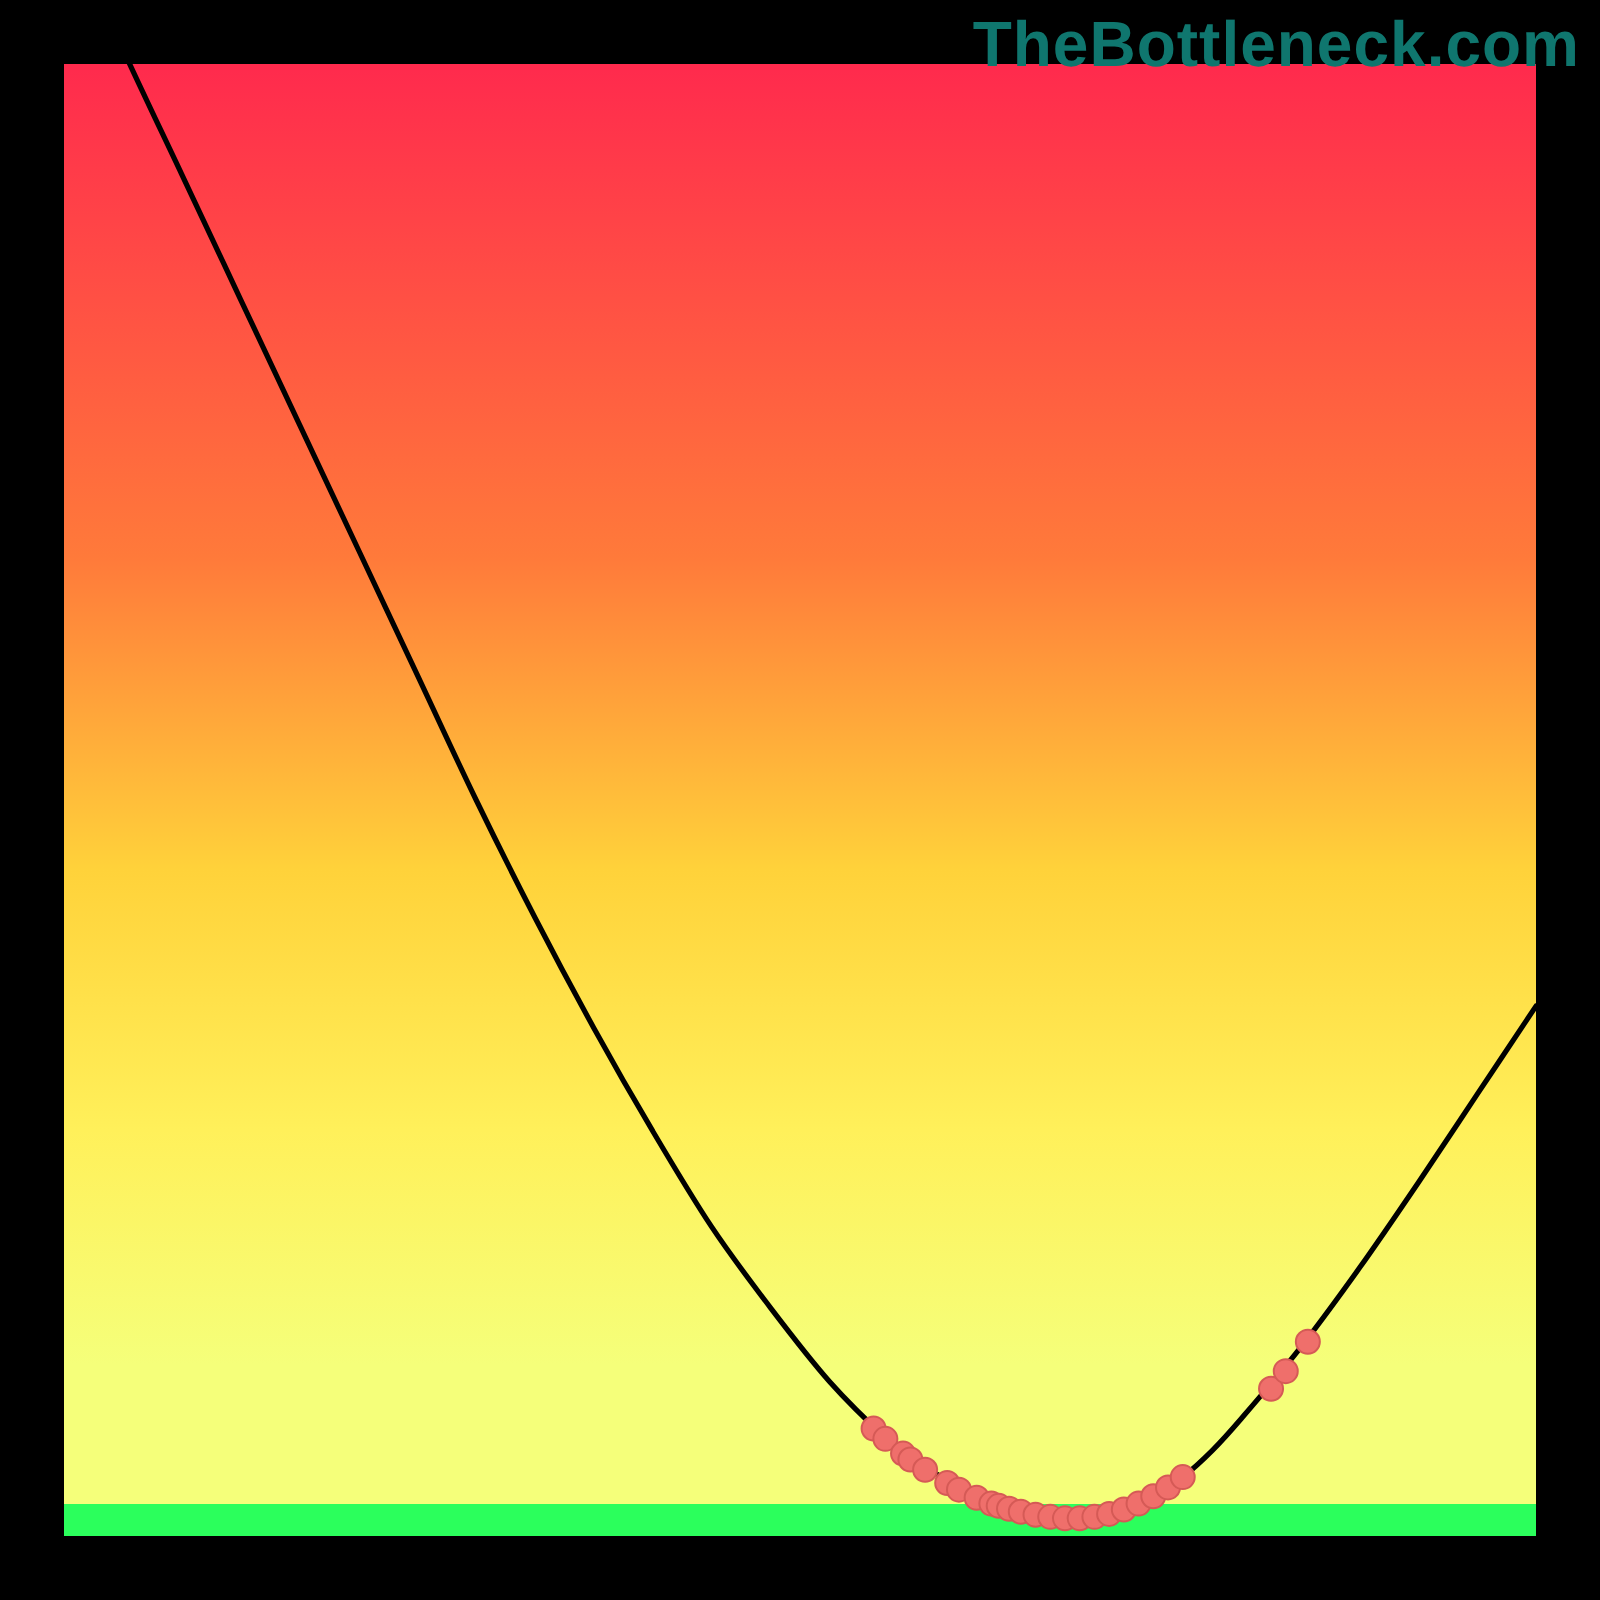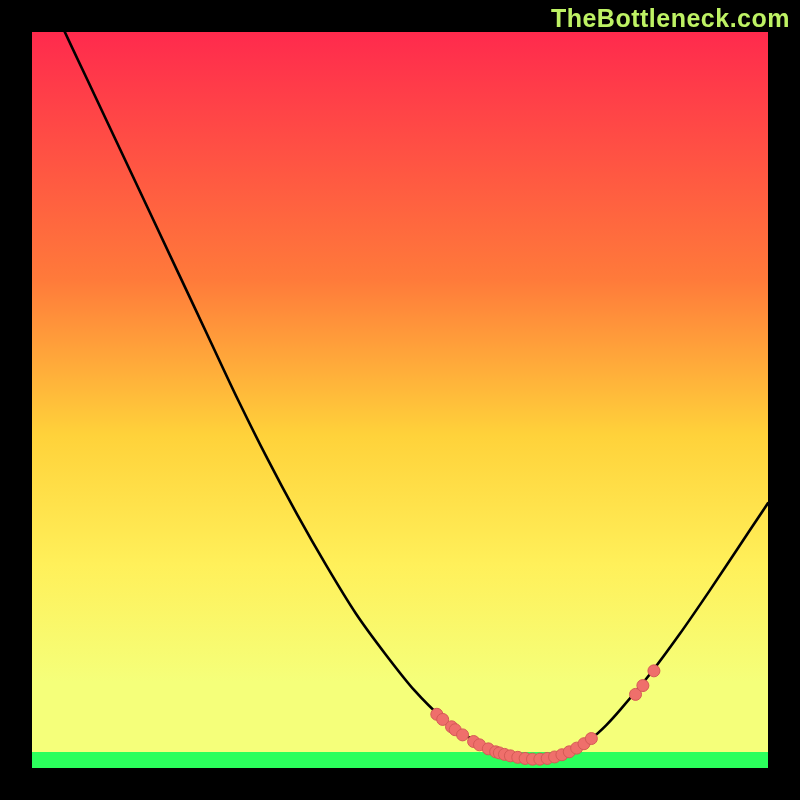--- a/index.html
+++ b/index.html
@@ -2,23 +2,23 @@
 <html><head>
 <meta charset="utf-8">
 <style>
   * { margin: 0; padding: 0; box-sizing: border-box; }
   html, body { width: 800px; height: 800px; background: #000; overflow: hidden; }
   .stage { position: relative; width: 800px; height: 800px; }
   .watermark {
     position: absolute;
     top: 4px;
     right: 10px;
-    color: #bef264;
+    color: #0f766e;
     font-family: Arial, Helvetica, sans-serif;
-    font-size: 25px;
+    font-size: 32px;
     font-weight: 700;
     letter-spacing: 0.5px;
     z-index: 5;
     user-select: none;
   }
   svg { display: block; }
 </style>
 </head>
 <body>
 <div class="stage">

